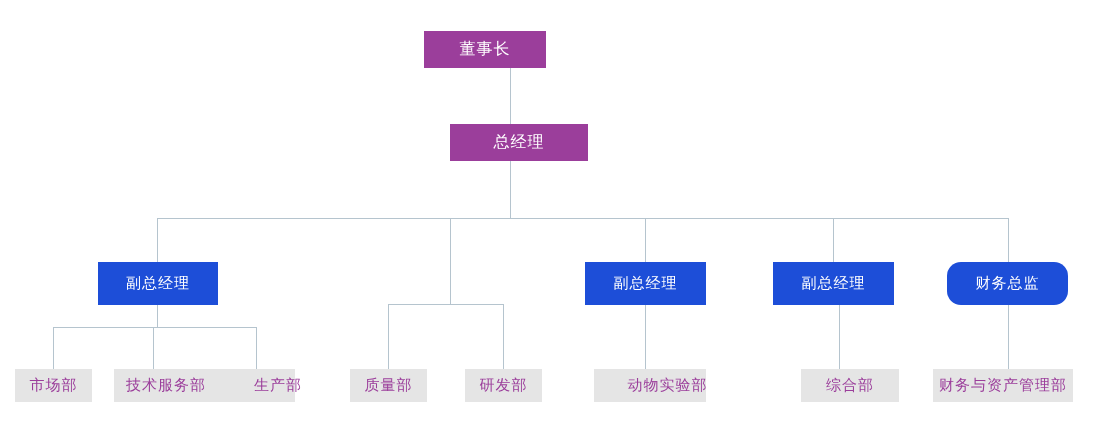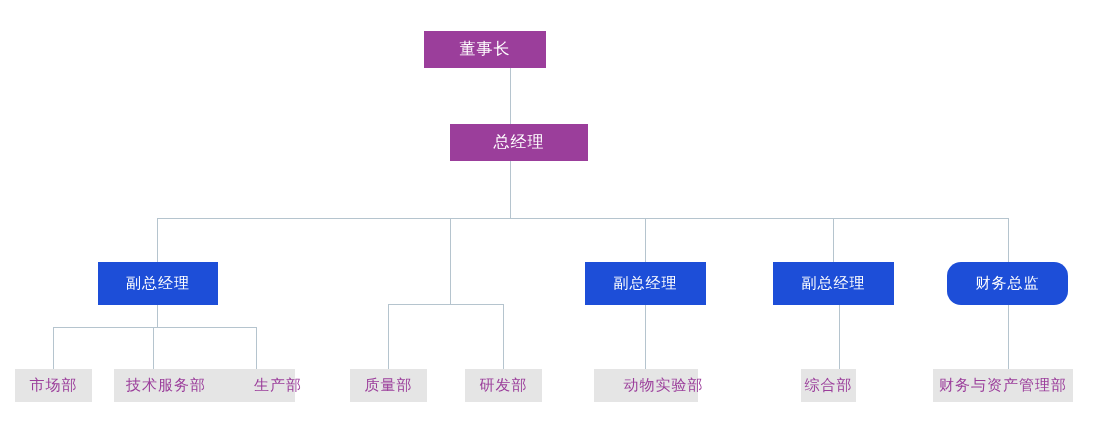--- a/index.html
+++ b/index.html
@@ -103,19 +103,19 @@
   <div class="node node-l3" style="left:15px; top:369px; width:77px;">市场部</div>
 
   <div class="node node-l3" style="left:114px; top:369px; width:104px;">技术服务部</div>
 
   <div class="node node-l3" style="left:218px; top:369px; width:77px;padding-left:43px;">生产部</div>
 
   <div class="node node-l3" style="left:465px; top:369px; width:77px;">研发部</div>
 
   <div class="node node-l3" style="left:350px; top:369px; width:77px;">质量部</div>
 
-  <div class="node node-l3" style="left:594px; top:369px; width:104px;padding-left:35px;">动物实验部</div>
+  <div class="node node-l3" style="left:594px; top:369px; width:112px;padding-left:35px;">动物实验部</div>
 
-  <div class="node node-l3" style="left:801px; top:369px; width:55px;">综合部</div>
+  <div class="node node-l3" style="left:801px; top:369px; width:98px;">综合部</div>
 
   <div class="node node-l3" style="left:933px; top:369px; width:140px;">财务与资产管理部</div>
 
 </div>
 
 </body></html>

